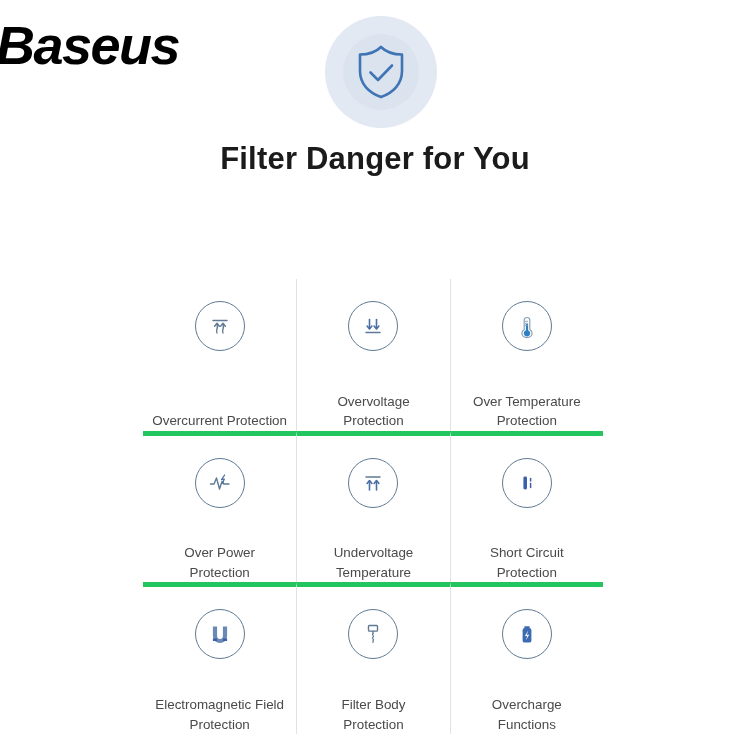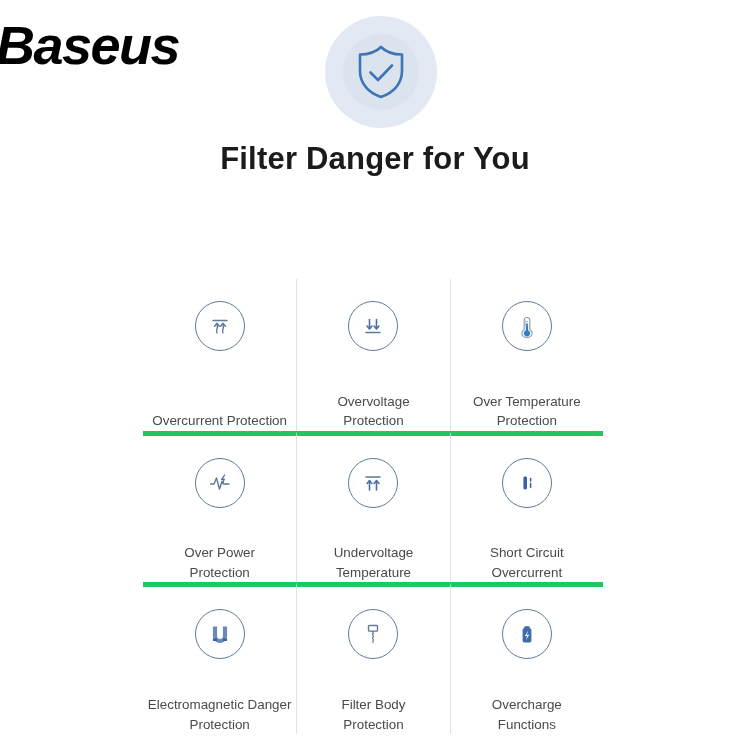--- a/index.html
+++ b/index.html
@@ -232,32 +232,32 @@
 
   <div class="cell row-1 col-2">
     <div class="icon-circle">
       <svg width="30" height="30" viewBox="0 0 30 30">
         <rect x="11.4" y="8.5" width="3.6" height="13" rx="1.4" fill="#3d5fa8"></rect>
         <line x1="18.6" y1="10.5" x2="18.6" y2="13" stroke="#3d5fa8" stroke-width="1.5" stroke-linecap="round"></line>
         <line x1="18.6" y1="15.5" x2="18.6" y2="19.5" stroke="#3d5fa8" stroke-width="1.5" stroke-linecap="round"></line>
       </svg>
     </div>
     <div class="feature-label">Short Circuit
-Overcurrent</div>
+Protection</div>
   </div>
 
   <div class="cell row-2 col-0">
     <div class="icon-circle">
       <svg width="30" height="30" viewBox="0 0 30 30">
         <path d="M10 7.5 L10 17 C10 19.8, 12.2 22, 15 22 C17.8 22, 20 19.8, 20 17 L20 7.5" fill="none" stroke="#6a89b5" stroke-width="4.2" stroke-linecap="butt"></path>
         <path d="M10 19.5 L10 22 M20 19.5 L20 22" fill="none" stroke="#3d5fa8" stroke-width="4.2" stroke-linecap="butt"></path>
         <path d="M17.2 6 L14 11.4 L16.6 11 L14.6 15.4" fill="none" stroke="#ffffff" stroke-width="1.5" stroke-linecap="round" stroke-linejoin="round"></path>
       </svg>
     </div>
-    <div class="feature-label">Electromagnetic Danger
+    <div class="feature-label">Electromagnetic Field
 Protection</div>
   </div>
 
   <div class="cell row-2 col-1">
     <div class="icon-circle">
       <svg width="30" height="30" viewBox="0 0 30 30">
         <rect x="10.5" y="6.5" width="9" height="5.6" rx="0.8" fill="none" stroke="#5f7a94" stroke-width="1.4"></rect>
         <line x1="15" y1="12.1" x2="15" y2="14.5" stroke="#5f7a94" stroke-width="1.3" stroke-linecap="round"></line>
         <path d="M15 14.5 C13.2 15.6, 16.8 16.9, 15 18.1 C13.2 19.3, 16.8 20.5, 15 21.7 L15 23.5" fill="none" stroke="#5f7a94" stroke-width="1.2" stroke-linecap="round" stroke-linejoin="round"></path>
       </svg>

